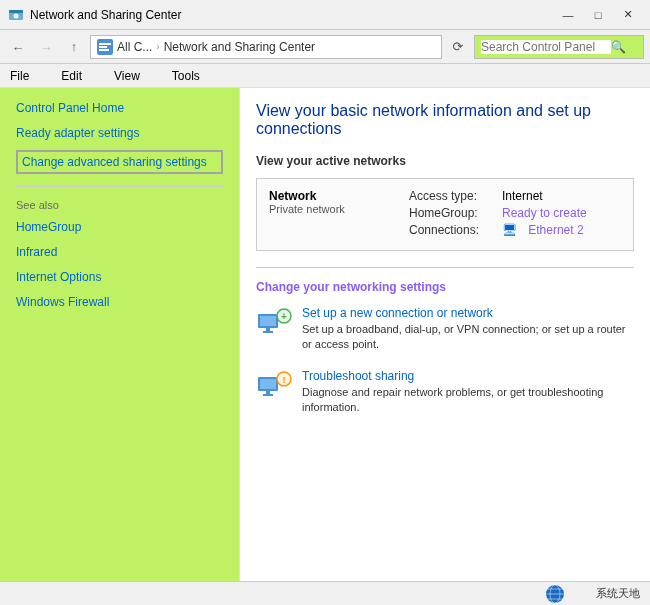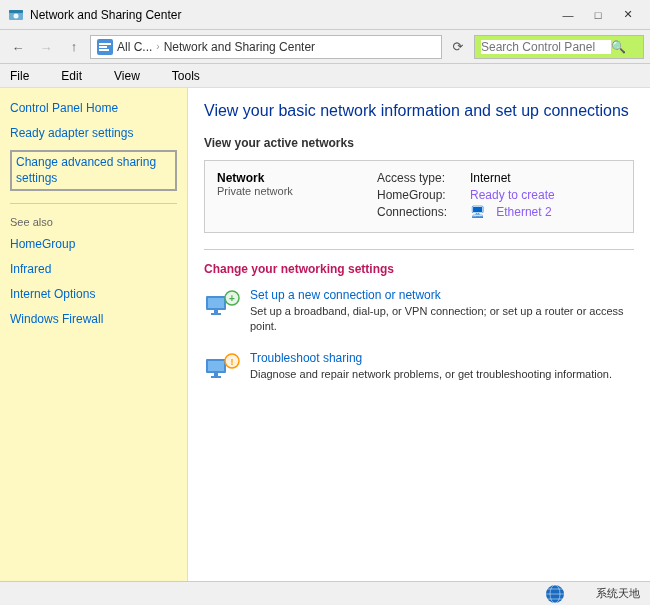--- a/index.html
+++ b/index.html
@@ -145,24 +145,24 @@
     }
 
     
     .main-layout {
       display: flex;
       height: calc(605px - 30px - 34px - 24px - 24px);
     }
 
     
     .sidebar {
-      width: 188px;
-      background: #fef9c3;
+      width: 240px;
+      background: #bef264;
       border-right: 1px solid #ddd;
-      padding: 12px 10px;
+      padding: 12px 16px;
       flex-shrink: 0;
     }
     .sidebar-link {
       color: #0066cc;
       text-decoration: none;
       font-size: 12px;
       display: block;
       margin-bottom: 8px;
       cursor: pointer;
       line-height: 1.4;
@@ -212,21 +212,20 @@
     }
     .network-info-box {
       border: 1px solid #ccc;
       padding: 10px 12px;
       margin-bottom: 16px;
       background: #fafafa;
     }
     .network-row {
       display: flex;
       align-items: flex-start;
-      gap: 20px;
     }
     .network-left {
       min-width: 140px;
     }
     .network-name {
       font-weight: 600;
       font-size: 12px;
       color: #000;
     }
     .network-type {
@@ -256,21 +255,21 @@
     }
 
     .section-separator {
       border: none;
       border-top: 1px solid #ccc;
       margin: 0 0 12px 0;
     }
     .change-settings-title {
       font-size: 12px;
       font-weight: 600;
-      color: #be185d;
+      color: #8b5cf6;
       margin-bottom: 12px;
     }
     .settings-item {
       display: flex;
       align-items: flex-start;
       gap: 10px;
       margin-bottom: 16px;
     }
     .settings-icon {
       width: 36px;

